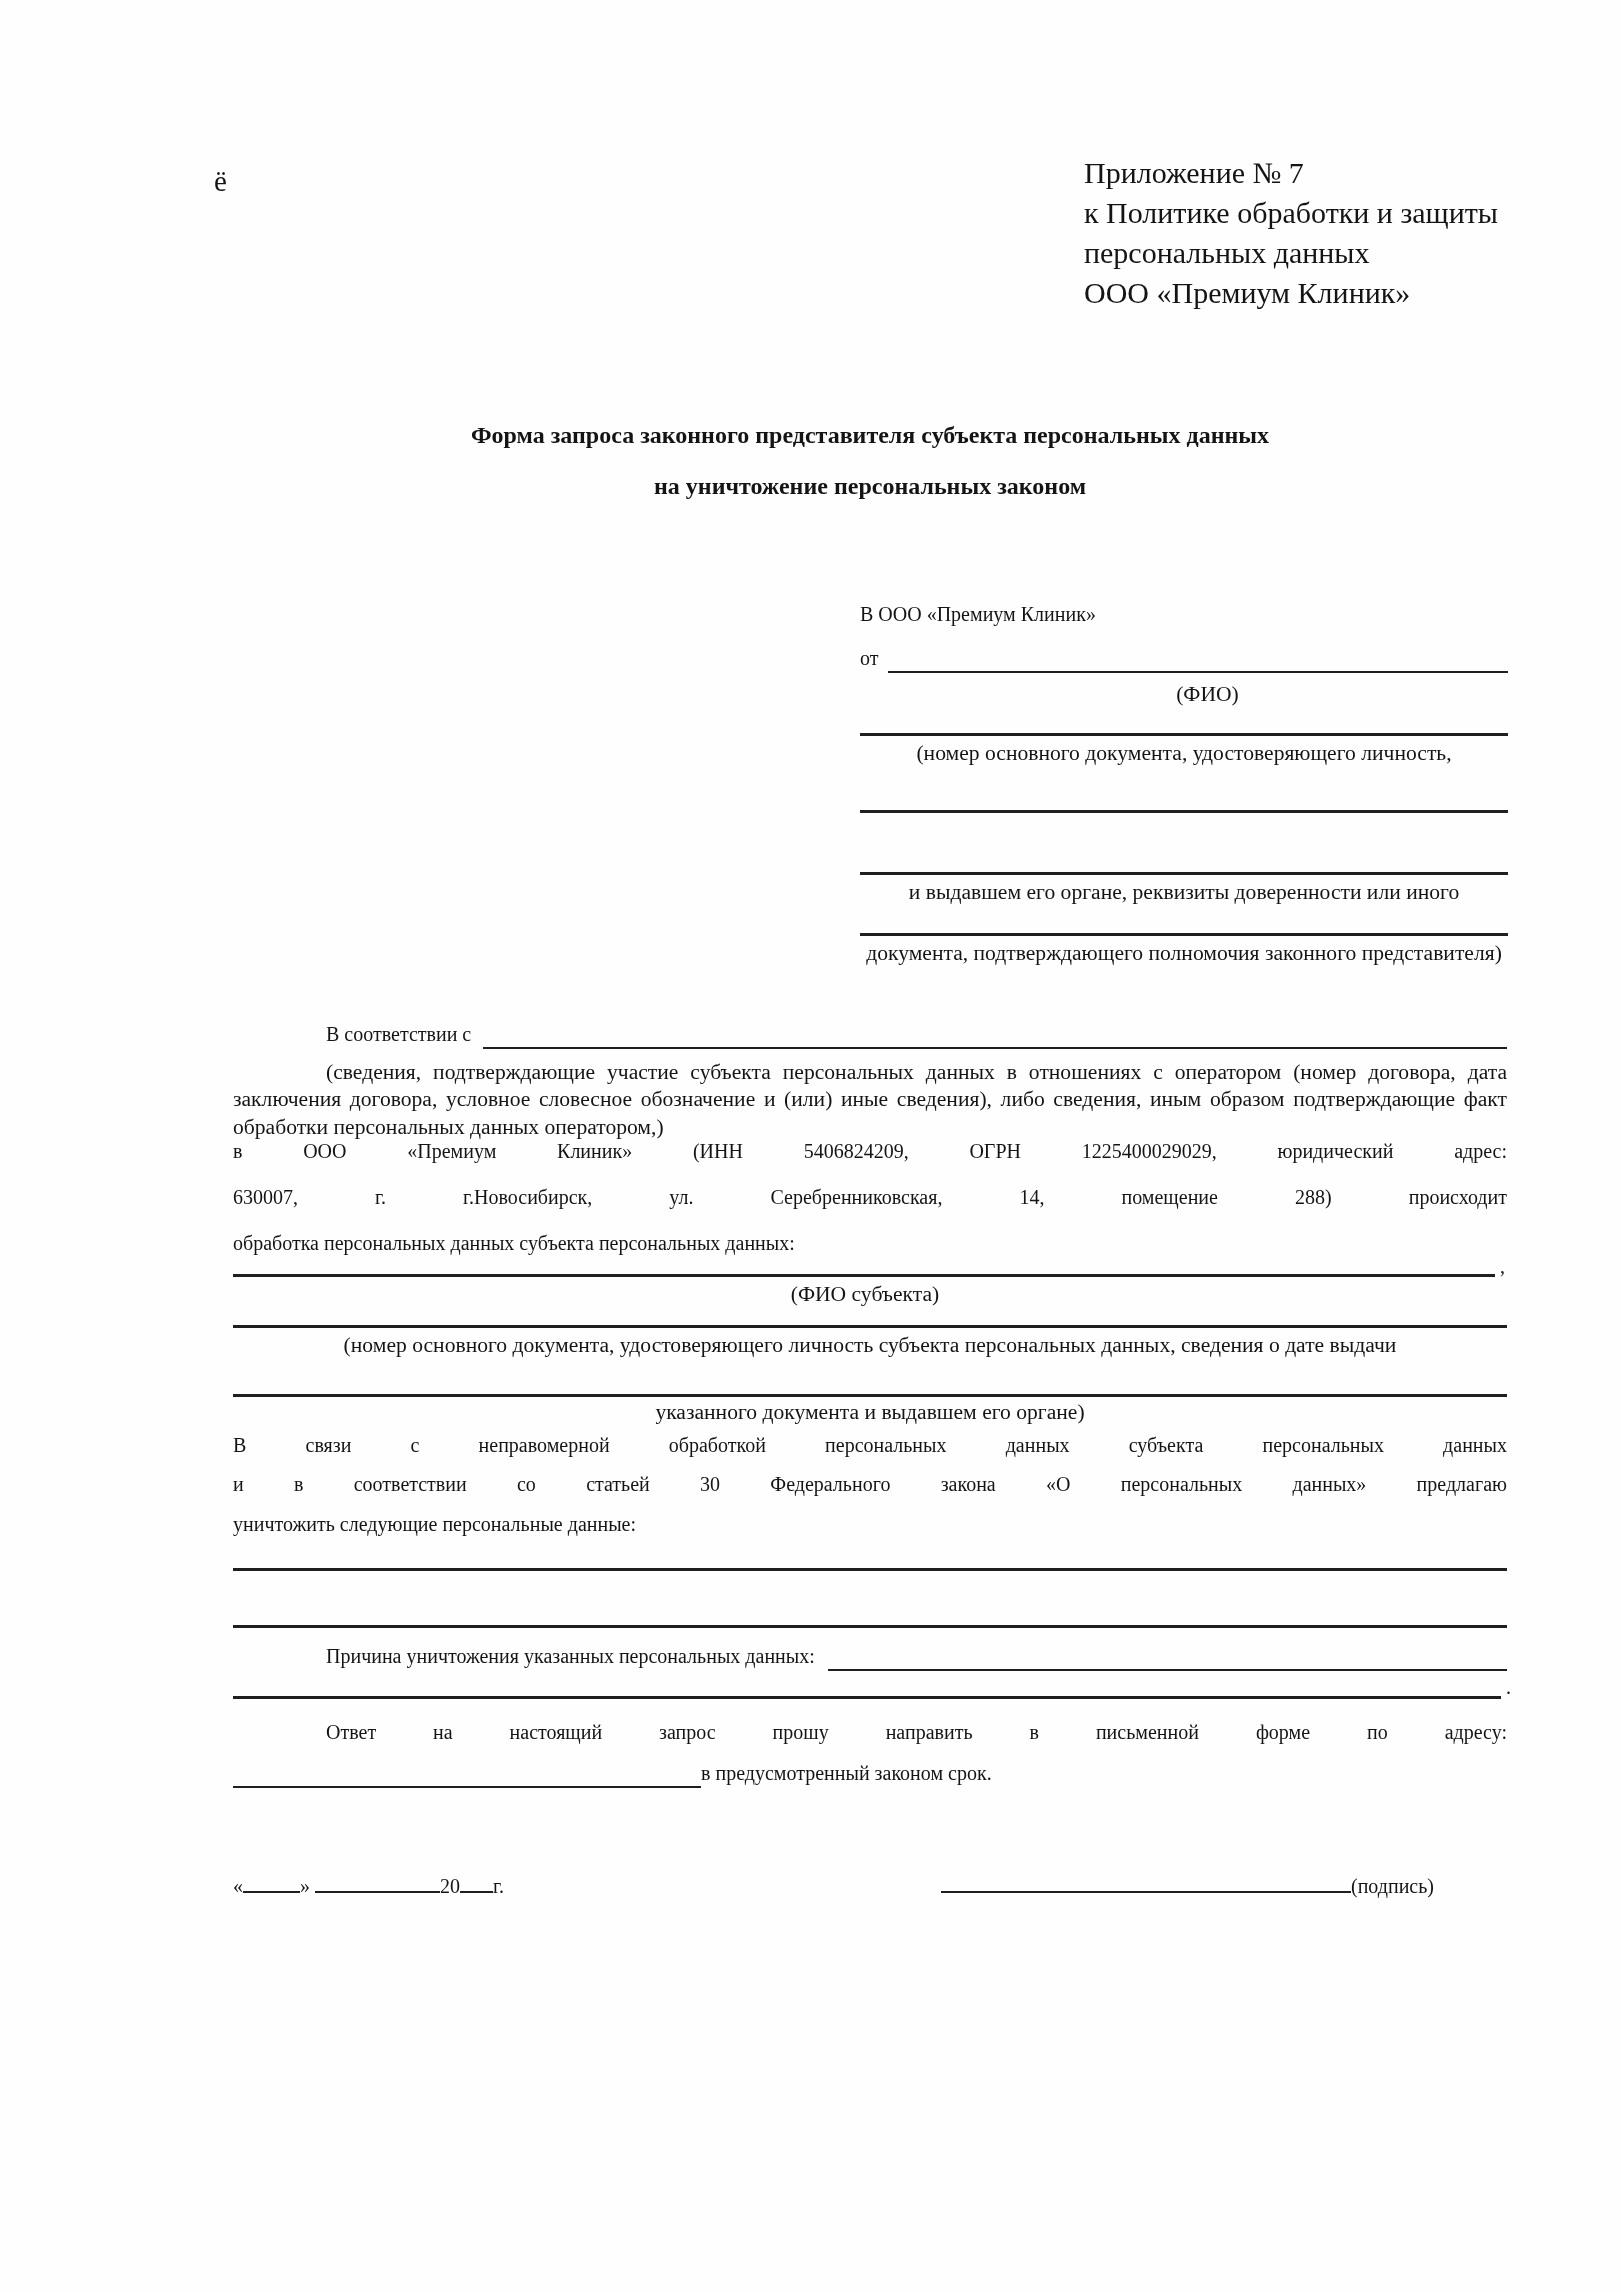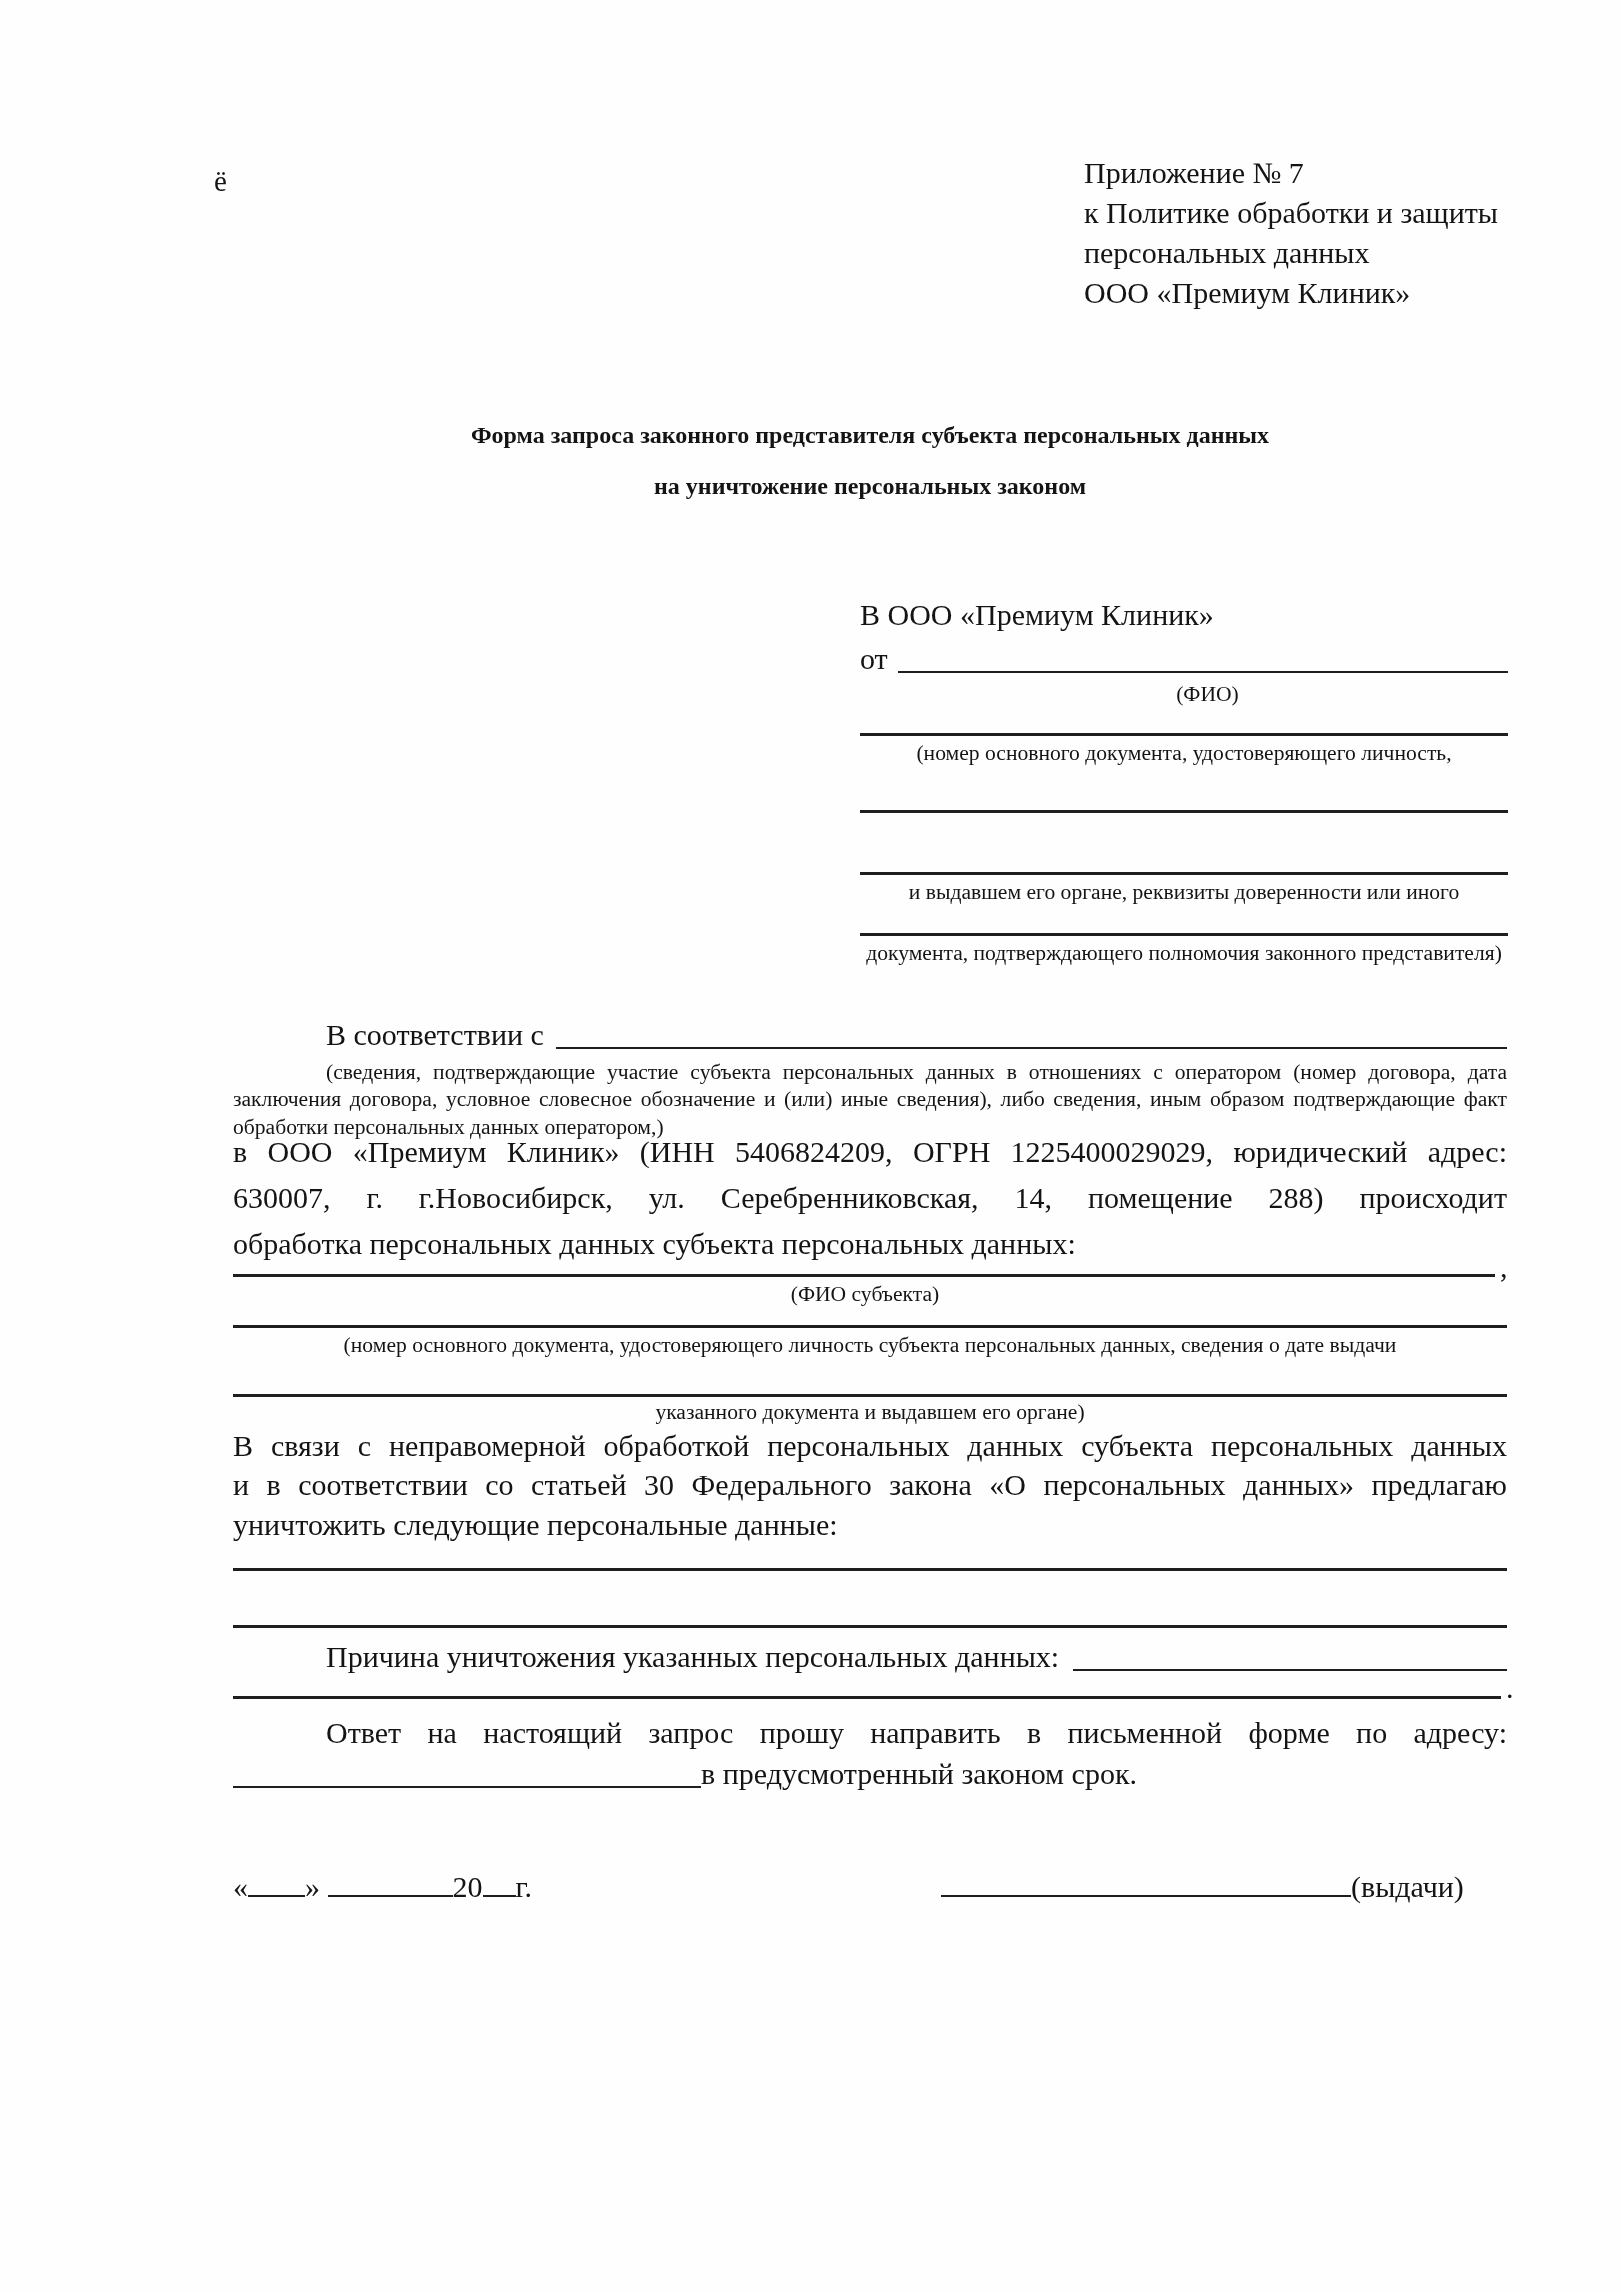--- a/index.html
+++ b/index.html
@@ -3,21 +3,21 @@
 <meta charset="utf-8">
 <style>
   html,body { margin:0; padding:0; background:#ffffff; }
   .page {
     position:relative; width:1621px; height:2293px;
     background:#fefefe; overflow:hidden;
     font-family:"Liberation Serif","DejaVu Serif",serif;
     color:#141414;
   }
   .abs { position:absolute; }
-  .body-size { font-size:30px; line-height:39px; }
+  .body-size { font-size:20px; line-height:39px; }
   .small { font-size:21.6px; line-height:25.5px; }
   .center { text-align:center; }
   .just { text-align:justify; text-align-last:justify; }
   .rule { position:absolute; height:2.9px; background:#1f1f1f; }
   .flexrow { display:flex; align-items:flex-end; }
   .fill { flex:1 1 auto; border-bottom:2.9px solid #1f1f1f; margin-bottom:4.9px; height:1px; }
   .blank { display:inline-block; border-bottom:2.9px solid #1f1f1f; height:2px; vertical-align:baseline; }
   .title { font-size:24px; font-weight:bold; line-height:51px; text-align:center; }
   .annex { font-size:30px; line-height:40px; }
   .nowrap { white-space:nowrap; }
@@ -104,17 +104,17 @@
     <span class="fill" style="flex:0 0 468px;"></span>
     <span class="nowrap">в предусмотренный законом срок.</span>
   </div>
 
   <div class="abs body-size nowrap" style="left:233px; top:1867px;">
     <span>«</span><span class="blank" style="width:57px;"></span><span>»</span>
     <span class="blank" style="width:125px;"></span><span>20</span><span class="blank" style="width:33px;"></span><span>г.</span>
   </div>
 
   <div class="abs body-size nowrap" style="left:941px; top:1867px;">
-    <span class="blank" style="width:410px;"></span><span>(выдачи)</span>
+    <span class="blank" style="width:410px;"></span><span>(подпись)</span>
   </div>
 
 </div>
 
 
 </body></html>

